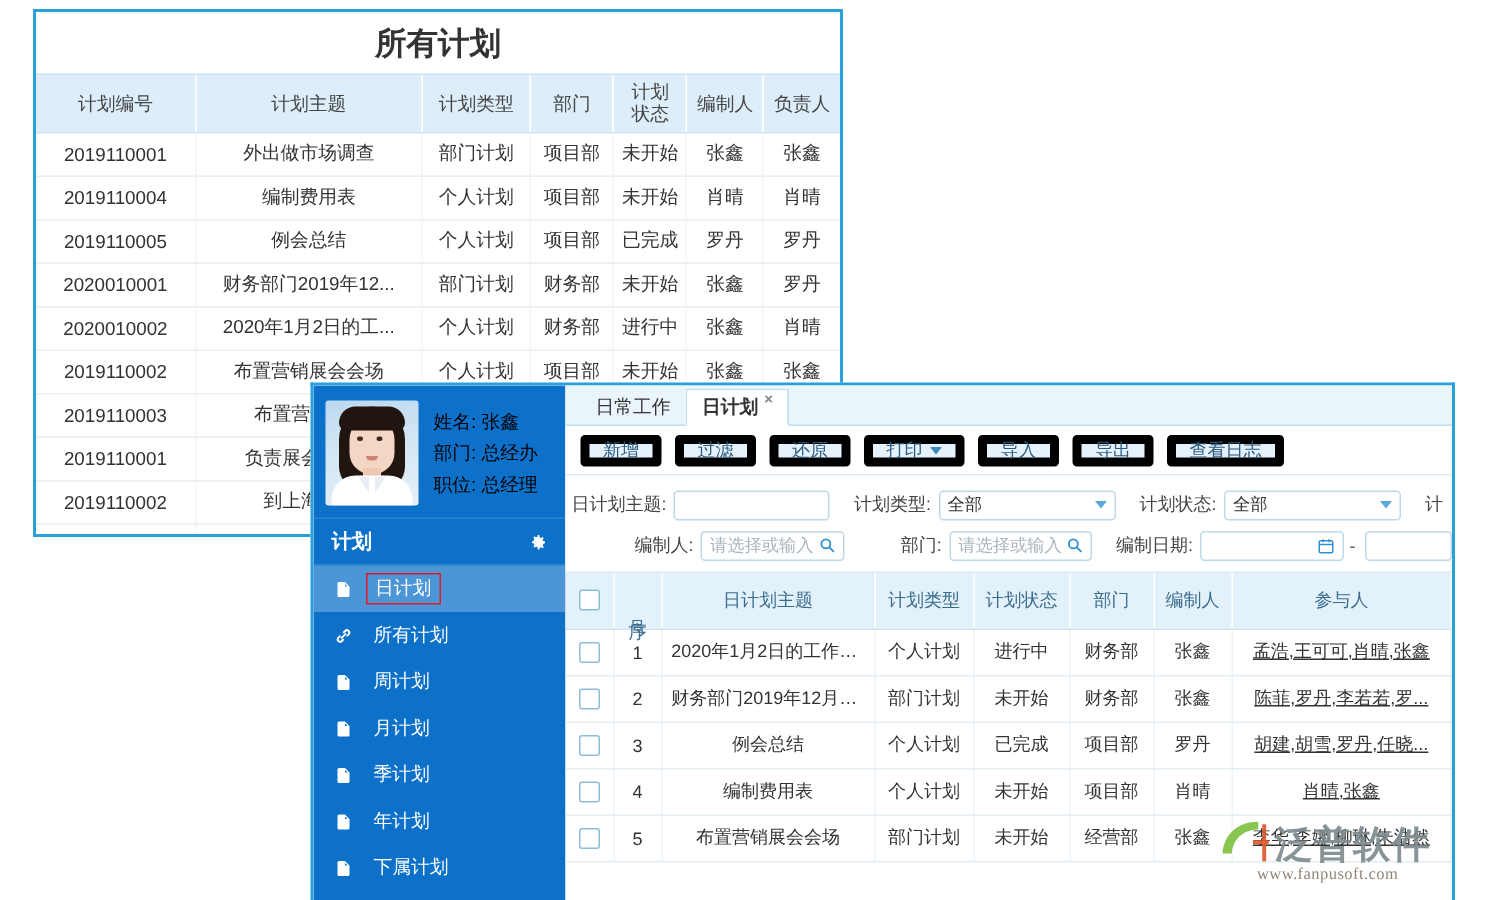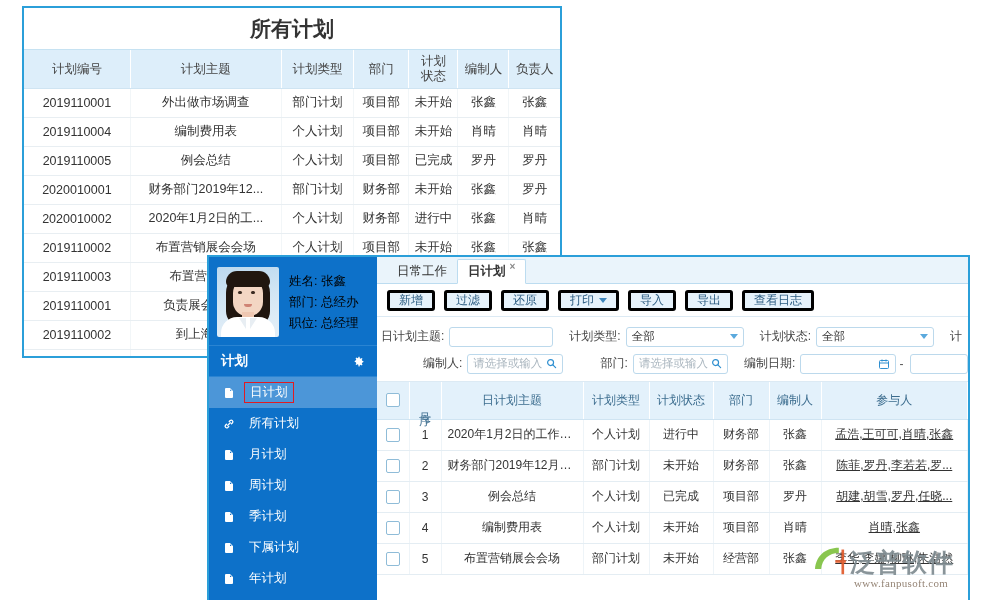--- a/index.html
+++ b/index.html
@@ -186,21 +186,21 @@
     box-sizing: border-box;
   }
   .tbtn {
     height: 21px;
     min-width: 38px;
     padding: 0 9px;
     display: flex; align-items: center; justify-content: center;
     gap: 5px;
     font-size: 12px; color: #2b5b80;
     background: #e6f2fb;
-    border: 3px solid #000000;
+    border: 6px solid #000000;
     border-radius: 3px;
     cursor: pointer;
     box-sizing: border-box;
     white-space: nowrap;
   }
   .caret { width: 0; height: 0; border-left: 4px solid transparent; border-right: 4px solid transparent; border-top: 5px solid #3f87bd; }
 
   .filterbar {
     background: #ffffff;
     padding: 6px 0 4px 0;
@@ -267,21 +267,21 @@
     pointer-events: none;
     opacity: 0.92;
   }
   .wm-text {
     position: absolute; left: 44px; top: 4px;
     font-size: 25px; font-weight: bold; color: #7f8c91;
     letter-spacing: 1px;
     font-family: "DejaVu Sans", sans-serif;
   }
   .wm-url {
-    position: absolute; left: 48px; top: 35px;
+    position: absolute; left: 32px; top: 35px;
     font-size: 11px; color: #8c7a6a; letter-spacing: 0.3px;
     font-family: "Liberation Serif", serif;
   }
   .wm-mark { position: absolute; left: 6px; top: 4px; width: 36px; height: 30px; }
 </style>
 </head>
 <body>
 
 <div id="root">
 
@@ -446,53 +446,53 @@
               </svg>
             </span>
             <span class="mi-label">所有计划</span>
           </div>
           <div class="menu-item">
             <span style="display: flex;">
               <svg class="mi-icon" viewBox="0 0 24 24" fill="#ffffff">
                 <path d="M14 2H6a2 2 0 00-2 2v16a2 2 0 002 2h12a2 2 0 002-2V8l-6-6zm0 2.5L17.5 8H14V4.5z"></path>
               </svg>
             </span>
-            <span class="mi-label">月计划</span>
+            <span class="mi-label">周计划</span>
           </div>
           <div class="menu-item">
             <span style="display: flex;">
               <svg class="mi-icon" viewBox="0 0 24 24" fill="#ffffff">
                 <path d="M14 2H6a2 2 0 00-2 2v16a2 2 0 002 2h12a2 2 0 002-2V8l-6-6zm0 2.5L17.5 8H14V4.5z"></path>
               </svg>
             </span>
-            <span class="mi-label">周计划</span>
+            <span class="mi-label">月计划</span>
           </div>
           <div class="menu-item">
             <span style="display: flex;">
               <svg class="mi-icon" viewBox="0 0 24 24" fill="#ffffff">
                 <path d="M14 2H6a2 2 0 00-2 2v16a2 2 0 002 2h12a2 2 0 002-2V8l-6-6zm0 2.5L17.5 8H14V4.5z"></path>
               </svg>
             </span>
             <span class="mi-label">季计划</span>
           </div>
           <div class="menu-item">
             <span style="display: flex;">
               <svg class="mi-icon" viewBox="0 0 24 24" fill="#ffffff">
                 <path d="M14 2H6a2 2 0 00-2 2v16a2 2 0 002 2h12a2 2 0 002-2V8l-6-6zm0 2.5L17.5 8H14V4.5z"></path>
               </svg>
             </span>
-            <span class="mi-label">下属计划</span>
+            <span class="mi-label">年计划</span>
           </div>
           <div class="menu-item">
             <span style="display: flex;">
               <svg class="mi-icon" viewBox="0 0 24 24" fill="#ffffff">
                 <path d="M14 2H6a2 2 0 00-2 2v16a2 2 0 002 2h12a2 2 0 002-2V8l-6-6zm0 2.5L17.5 8H14V4.5z"></path>
               </svg>
             </span>
-            <span class="mi-label">年计划</span>
+            <span class="mi-label">下属计划</span>
           </div>
         </div>
     </div>
 
     <div class="content">
 
       <div class="tabbar">
         <div class="tab">
           <span>日常工作</span>
         </div>

